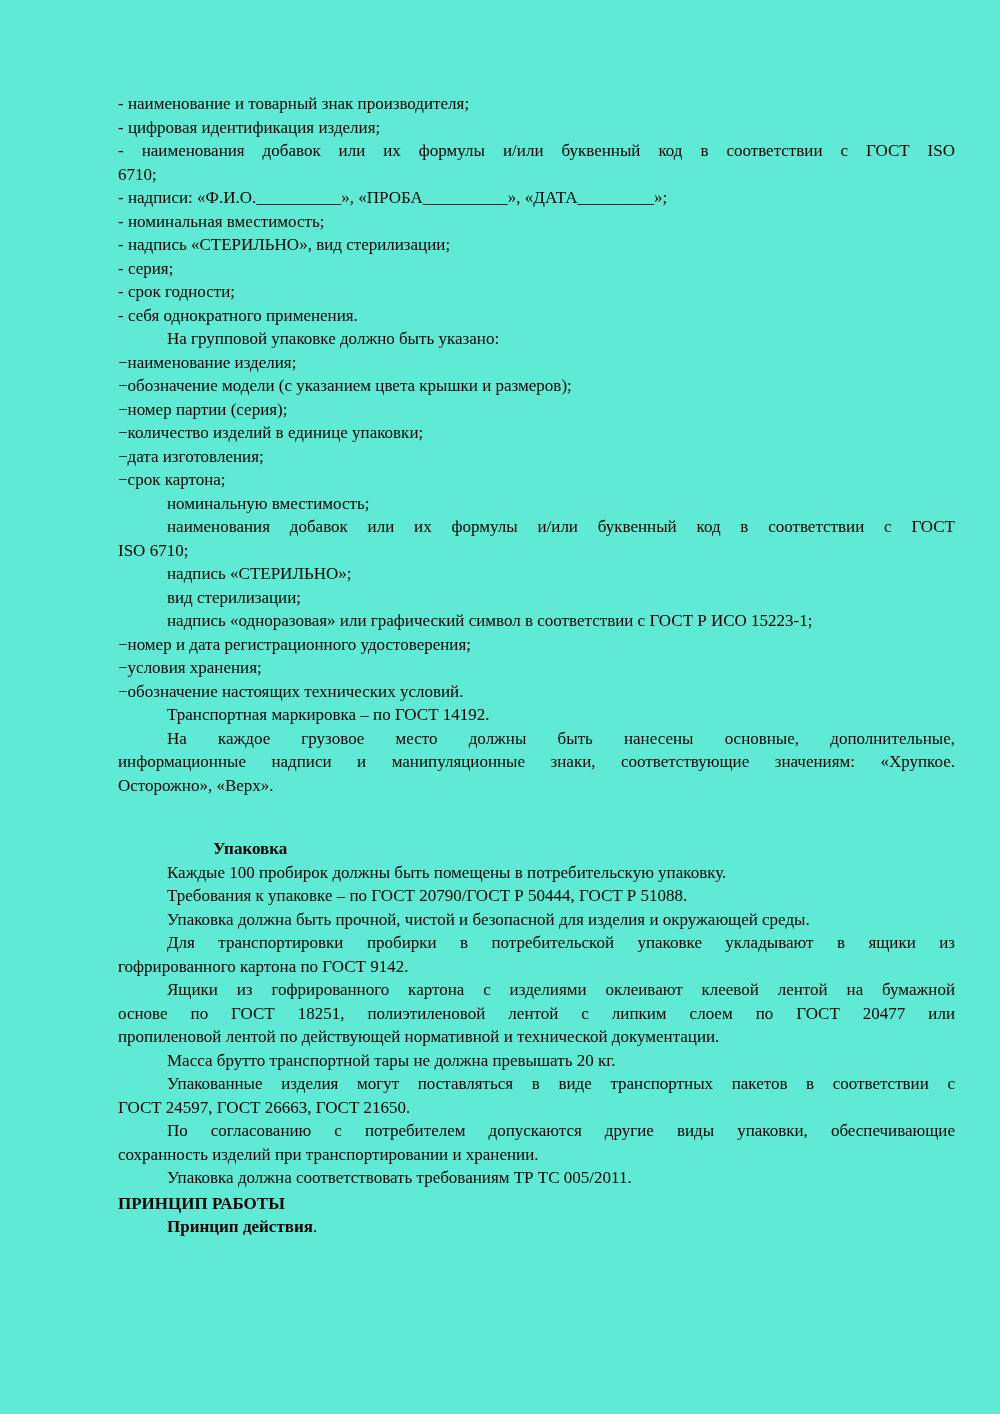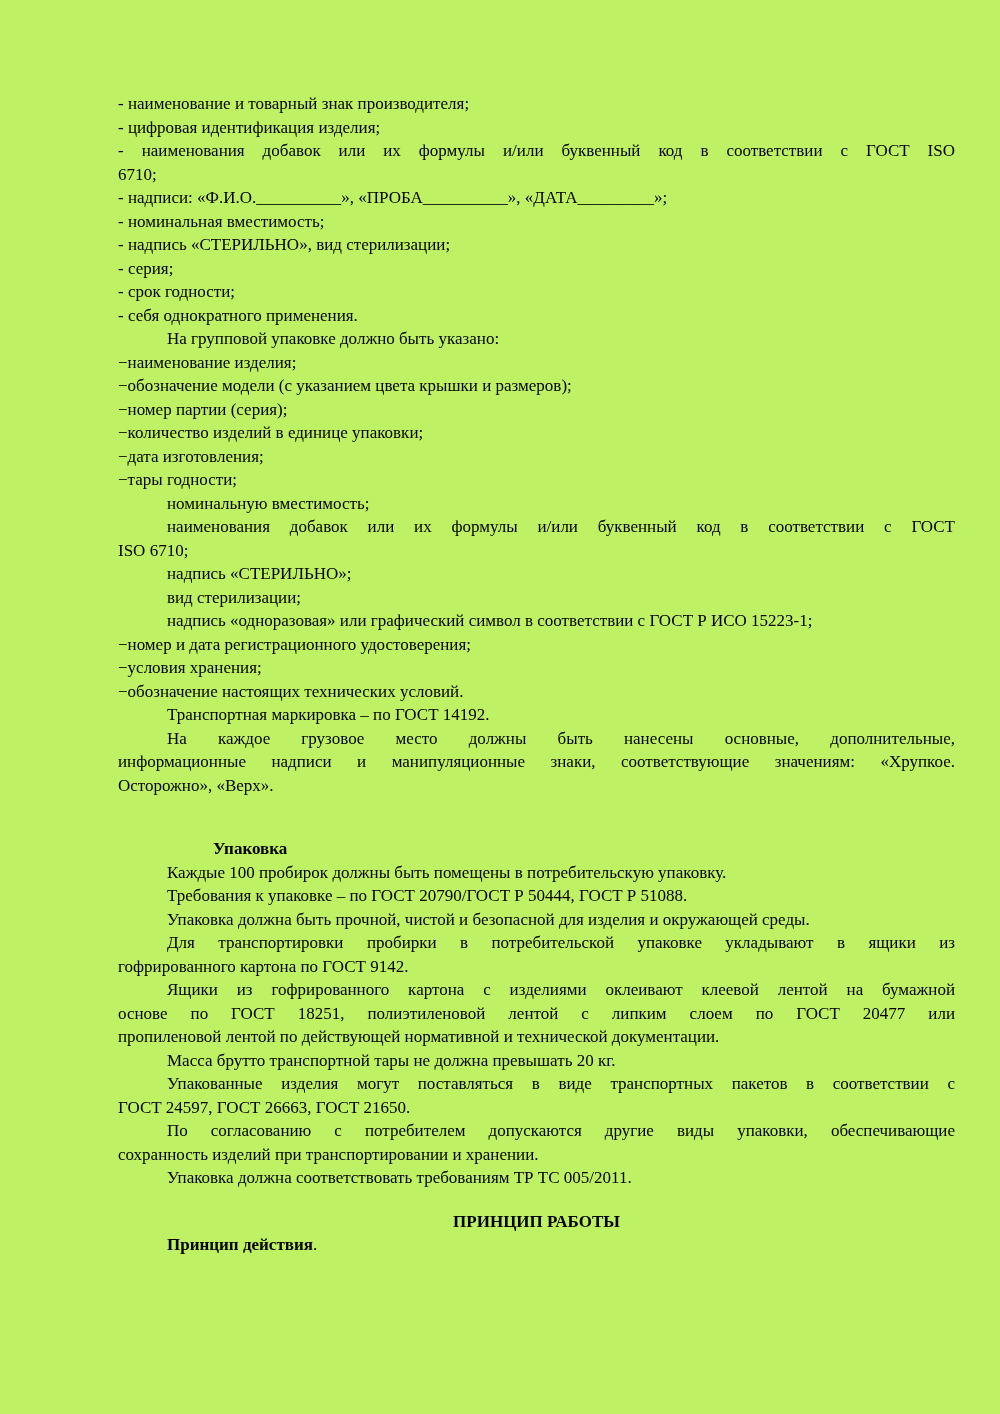--- a/index.html
+++ b/index.html
@@ -4,21 +4,21 @@
 <style>
   html, body {
     margin: 0;
     padding: 0;
     background: #ffffff;
   }
   .page {
     position: relative;
     width: 1000px;
     height: 1414px;
-    background: #bef264;
+    background: #5eead4;
     color: #000000;
     font-family: "Liberation Serif", "DejaVu Serif", serif;
     box-sizing: border-box;
     padding: 92px 45px 0 118px;
     overflow: hidden;
   }
   .line {
     font-size: 17px;
     line-height: 23.5px;
     white-space: nowrap;
@@ -33,22 +33,22 @@
   .ind {
     text-indent: 49px;
   }
   .h-sub {
     font-weight: bold;
     text-indent: 95px;
     margin-top: 40px;
   }
   .h-center {
     font-weight: bold;
-    text-align: center;
-    margin-top: 20px;
+    text-align: left;
+    margin-top: 2px;
   }
   .bold {
     font-weight: bold;
   }
 </style>
 </head>
 <body>
 
 <div class="page">
 
@@ -62,21 +62,21 @@
     <div class="line">- надпись «СТЕРИЛЬНО», вид стерилизации;</div>
     <div class="line">- серия;</div>
     <div class="line">- срок годности;</div>
     <div class="line">- себя однократного применения.</div>
     <div class="line ind">На групповой упаковке должно быть указано:</div>
     <div class="line">−наименование изделия;</div>
     <div class="line">−обозначение модели (с указанием цвета крышки и размеров);</div>
     <div class="line">−номер партии (серия);</div>
     <div class="line">−количество изделий в единице упаковки;</div>
     <div class="line">−дата изготовления;</div>
-    <div class="line">−тары годности;</div>
+    <div class="line">−срок картона;</div>
     <div class="line ind">номинальную вместимость;</div>
     <div class="line ind jst">наименования добавок или их формулы и/или буквенный код в соответствии с ГОСТ</div>
     <div class="line">ISO 6710;</div>
     <div class="line ind">надпись «СТЕРИЛЬНО»;</div>
     <div class="line ind">вид стерилизации;</div>
     <div class="line ind">надпись «одноразовая» или графический символ в соответствии с ГОСТ Р ИСО 15223-1;</div>
     <div class="line">−номер и дата регистрационного удостоверения;</div>
     <div class="line">−условия хранения;</div>
     <div class="line">−обозначение настоящих технических условий.</div>
     <div class="line ind">Транспортная маркировка – по ГОСТ 14192.</div>

